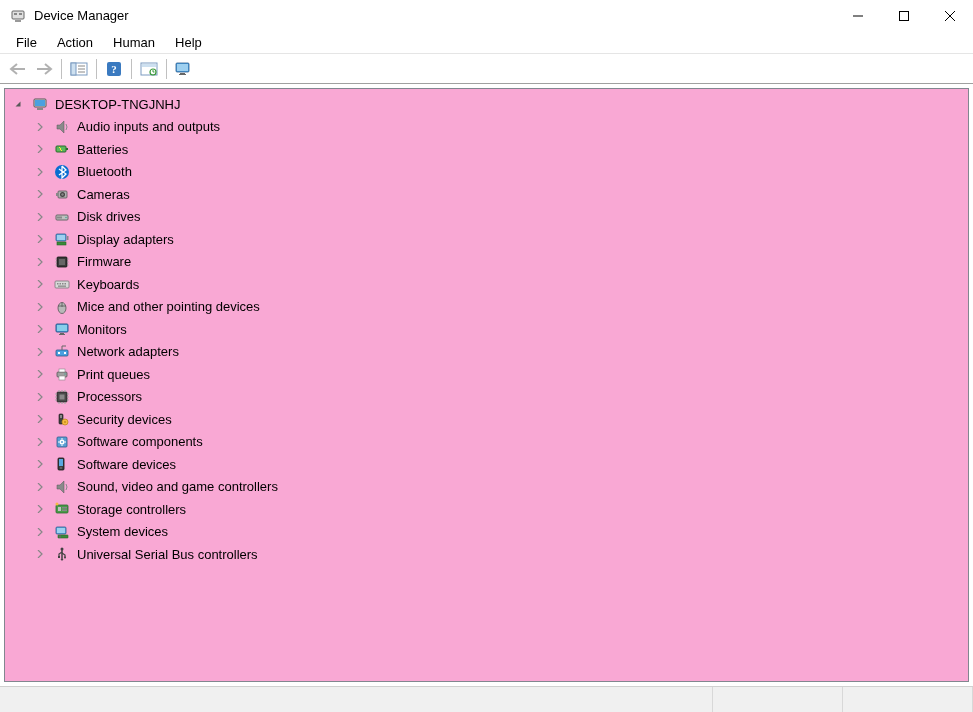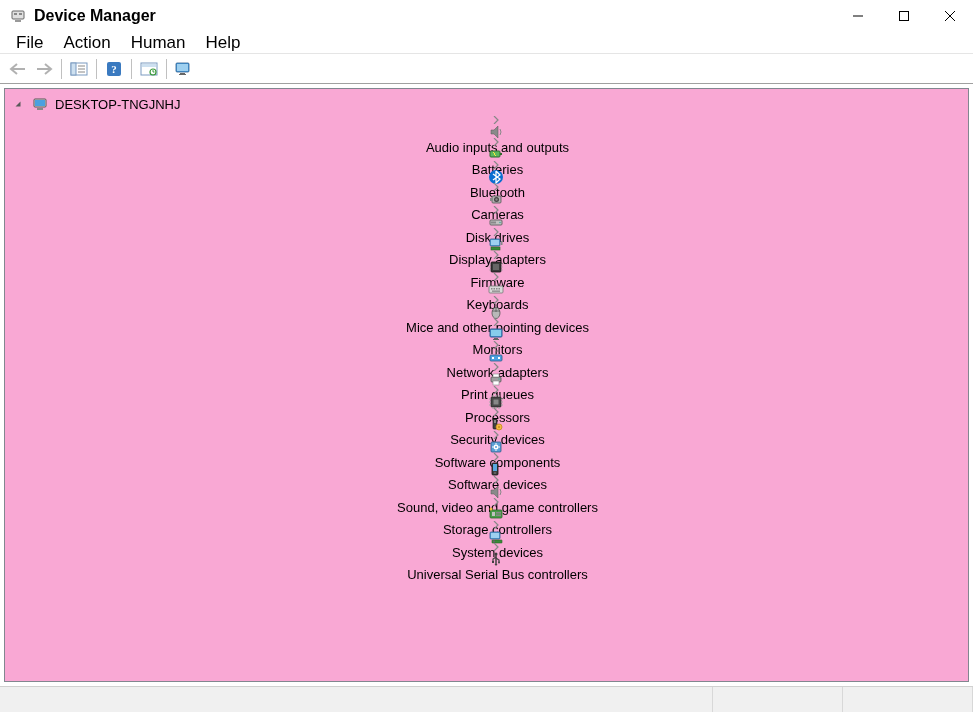--- a/index.html
+++ b/index.html
@@ -24,41 +24,40 @@
     border-bottom: 1px solid transparent;
   }
   .titlebar .app-icon {
     width: 16px; height: 16px;
     margin-right: 8px;
     display: inline-flex;
     align-items: center; justify-content: center;
   }
   .titlebar .title {
     flex: 0 0 auto;
-    font-size: 16px;
-    font-weight: bold;
+    font-size: 13px;
   }
   .titlebar .spacer { flex: 1; }
   .win-controls { display: flex; height: 100%; }
   .win-btn {
     width: 46px;
     display: flex;
     align-items: center;
     justify-content: center;
     font-family: "Segoe UI Symbol", sans-serif;
   }
   .win-btn svg { stroke: #000; }
   
   .menubar {
     height: 22px;
     display: flex;
     align-items: center;
     padding: 0 6px;
     border-bottom: 1px solid #e5e5e5;
-    font-size: 17px;
+    font-size: 13px;
   }
   .menu-item { padding: 2px 10px; }
   
   .toolbar {
     height: 30px;
     display: flex;
     align-items: center;
     padding: 2px 6px;
     gap: 2px;
     border-bottom: 1px solid #a0a0a0;
@@ -84,21 +83,21 @@
     padding: 4px 6px;
   }
   .tree-root { }
   .tree-node {
     display: flex;
     align-items: center;
     height: 22.5px;
     white-space: nowrap;
   }
   .tree-node.root-node { padding-left: 0; }
-  .tree-node.child-node { padding-left: 22px; flex-direction: column; }
+  .tree-node.child-node { padding-left: 22px; }
   .expander {
     width: 14px; height: 14px;
     display: flex; align-items: center; justify-content: center;
     margin-right: 4px;
     color: #6a6a6a;
   }
   .expander svg { display: block; }
   .node-icon {
     width: 18px; height: 18px;
     margin: 0 6px 0 2px;

